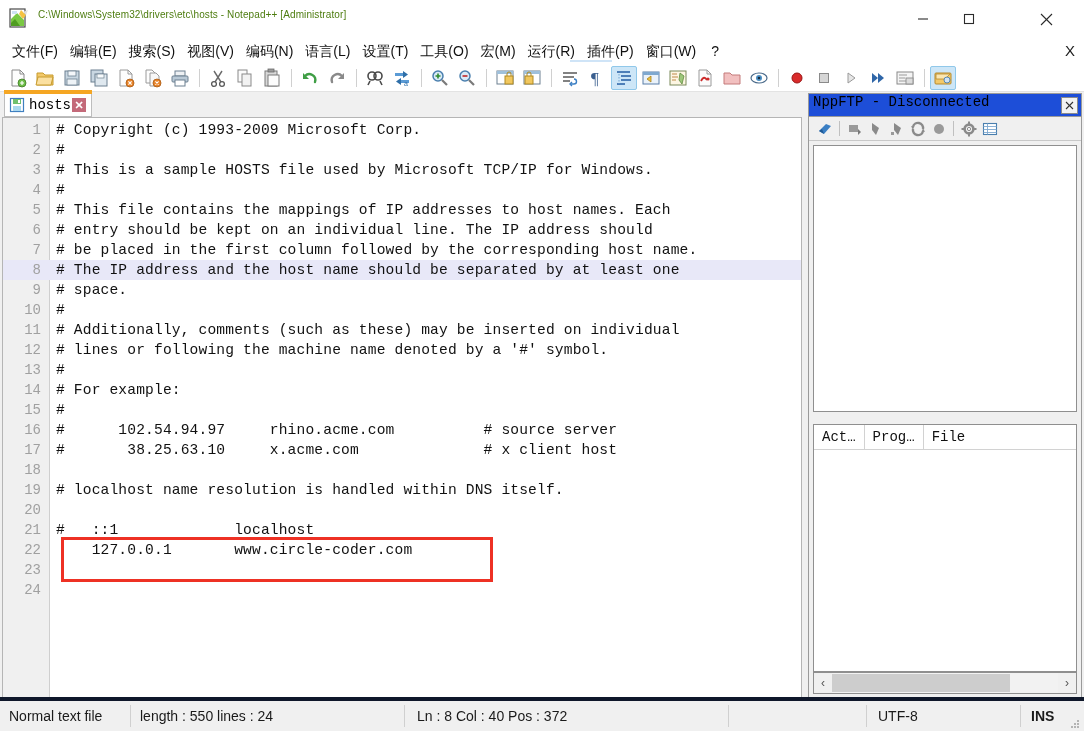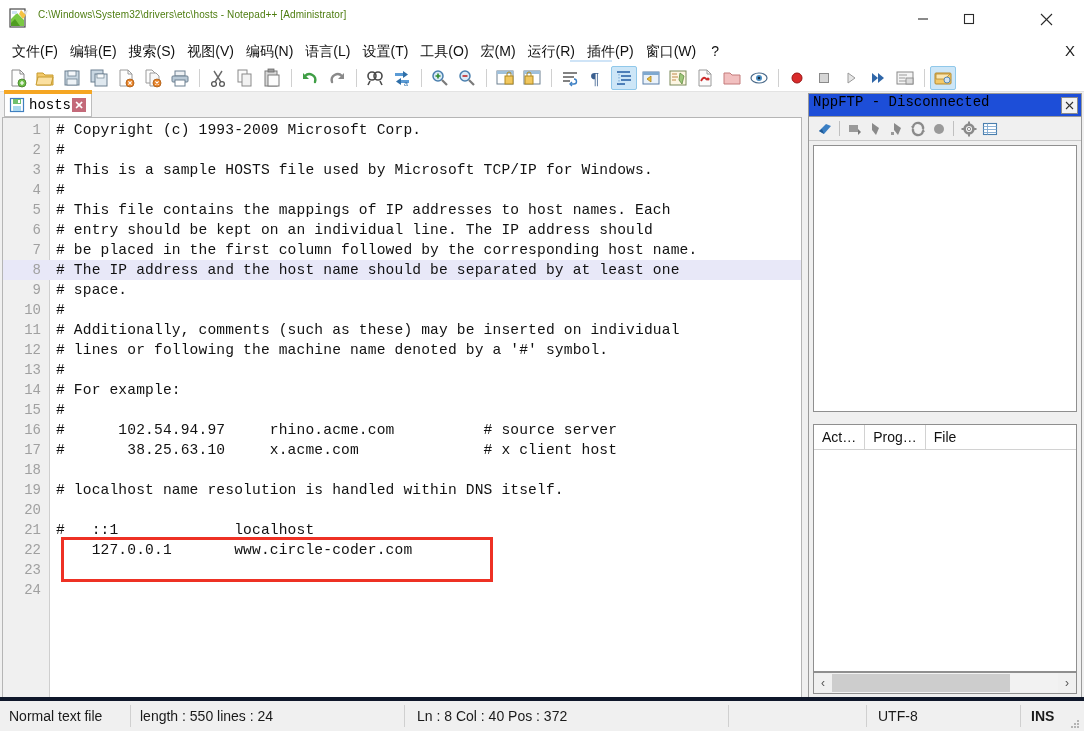--- a/index.html
+++ b/index.html
@@ -164,21 +164,21 @@
   .ftp-lower{
     position:absolute;left:4px;top:330px;width:264px;height:248px;
     background:#ffffff;border:1px solid #8f8f8f;box-sizing:border-box;
   }
   .ftp-tabs{
     height:24px;border-bottom:1px solid #d2d2d2;display:flex;align-items:stretch;
   }
   .ftp-tabs .ft{
     display:flex;align-items:center;padding:0 8px;
     font-size:14px;color:#111;border-right:1px solid #d2d2d2;
-    font-family:Liberation Sans, sans-serif;white-space:nowrap;
+    font-family:Liberation Mono, monospace;white-space:nowrap;
   }
   .ftp-tabs .ft:last-child{border-right:none;}
   .ftp-scroll{
     position:absolute;left:4px;top:578px;width:264px;height:22px;
     background:#f0f0f0;border:1px solid #8f8f8f;box-sizing:border-box;
     display:flex;align-items:center;
   }
   .ftp-scroll .arw{
     width:18px;height:100%;display:flex;align-items:center;justify-content:center;
     color:#555;font-size:12px;font-family:"Liberation Sans",sans-serif;

